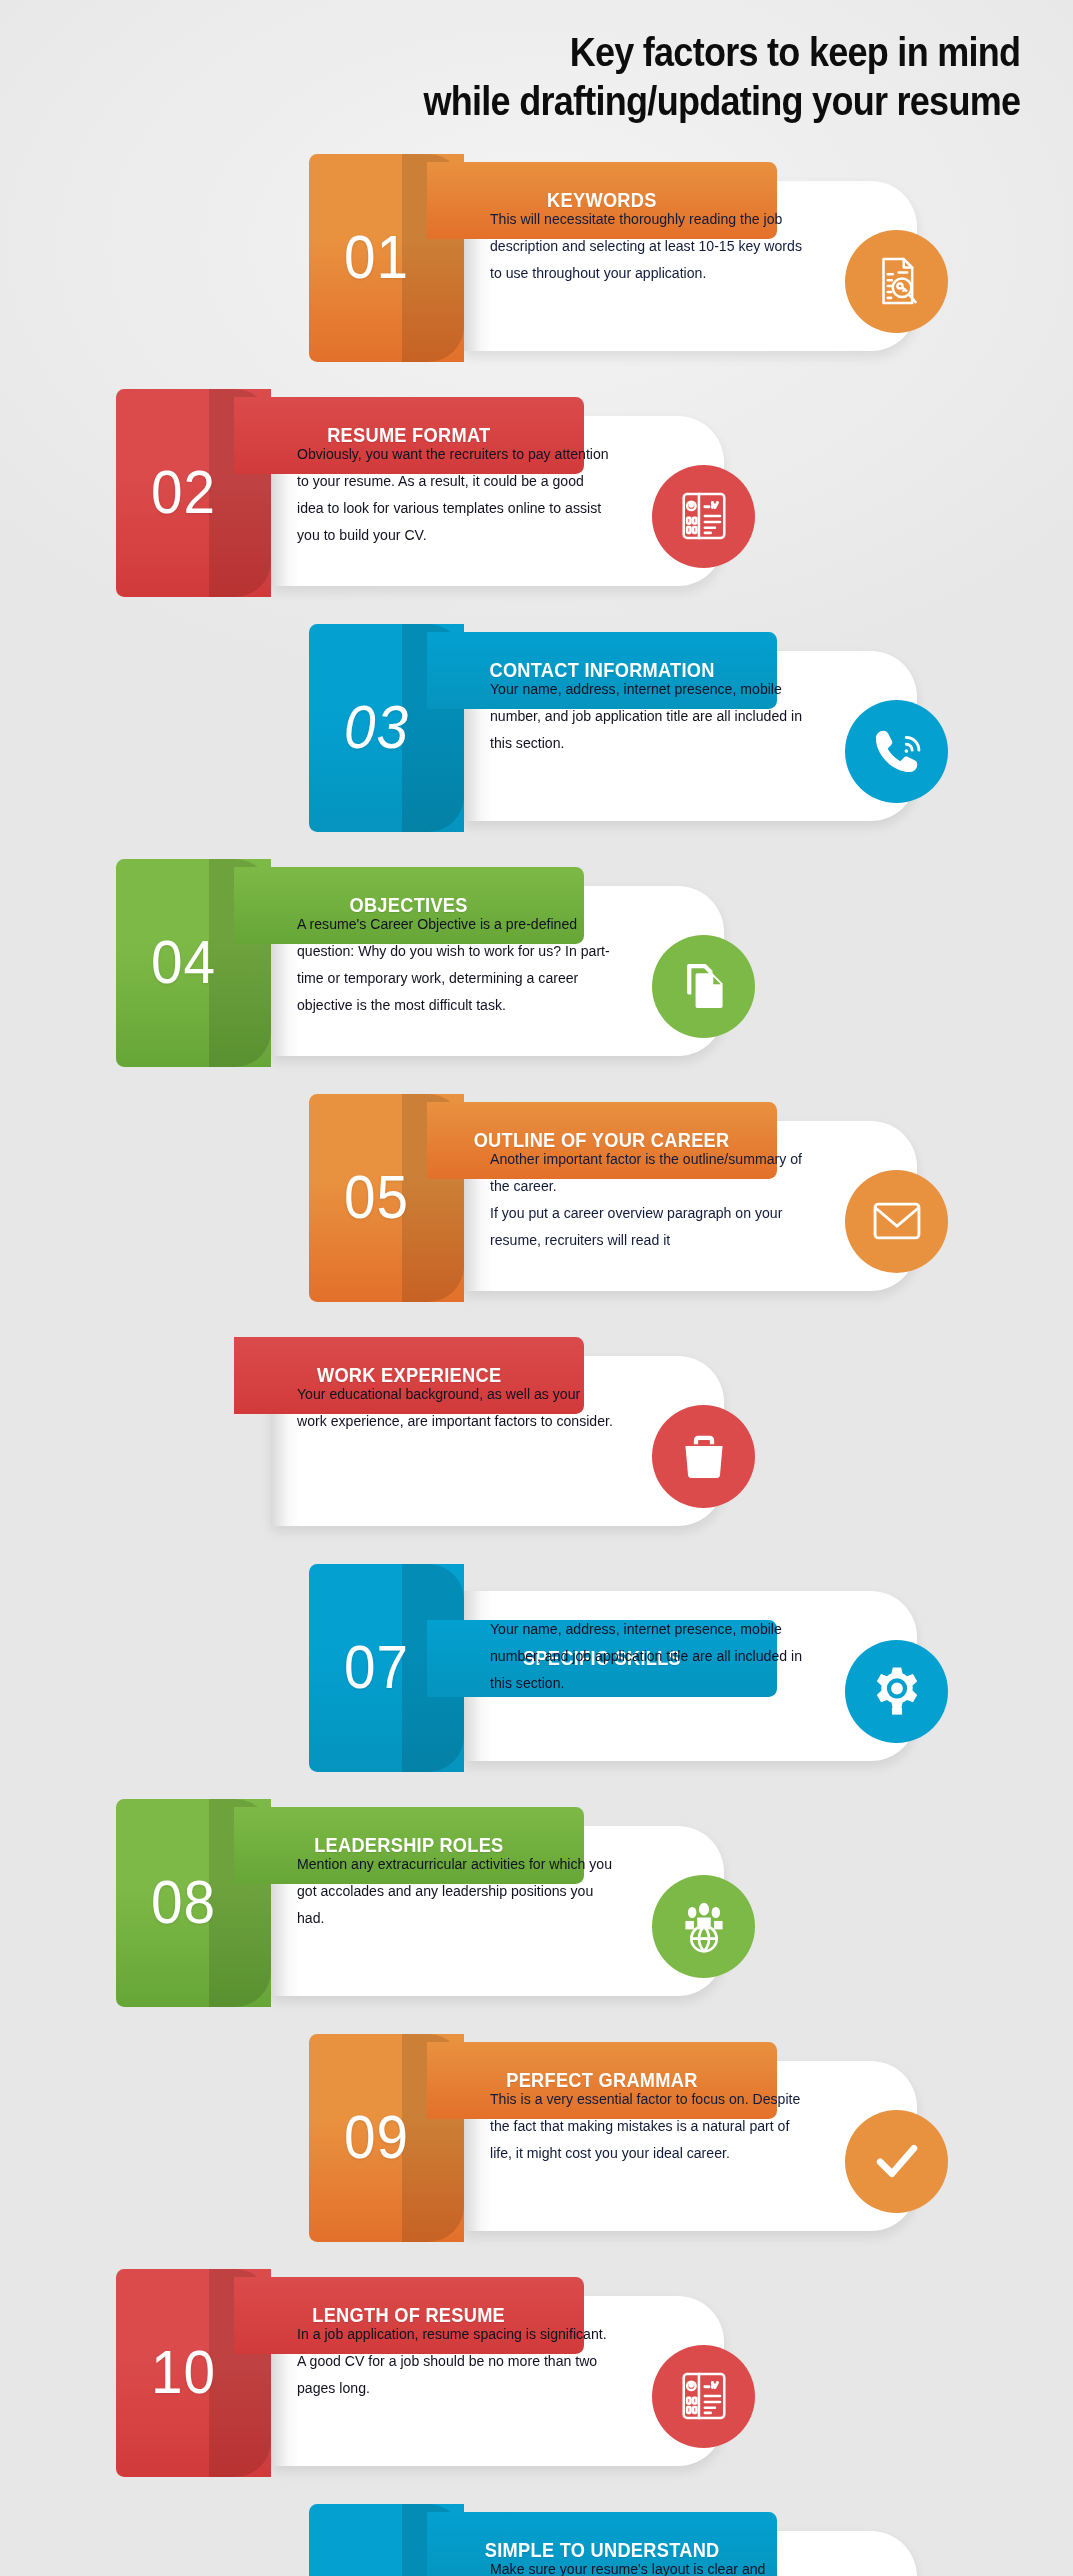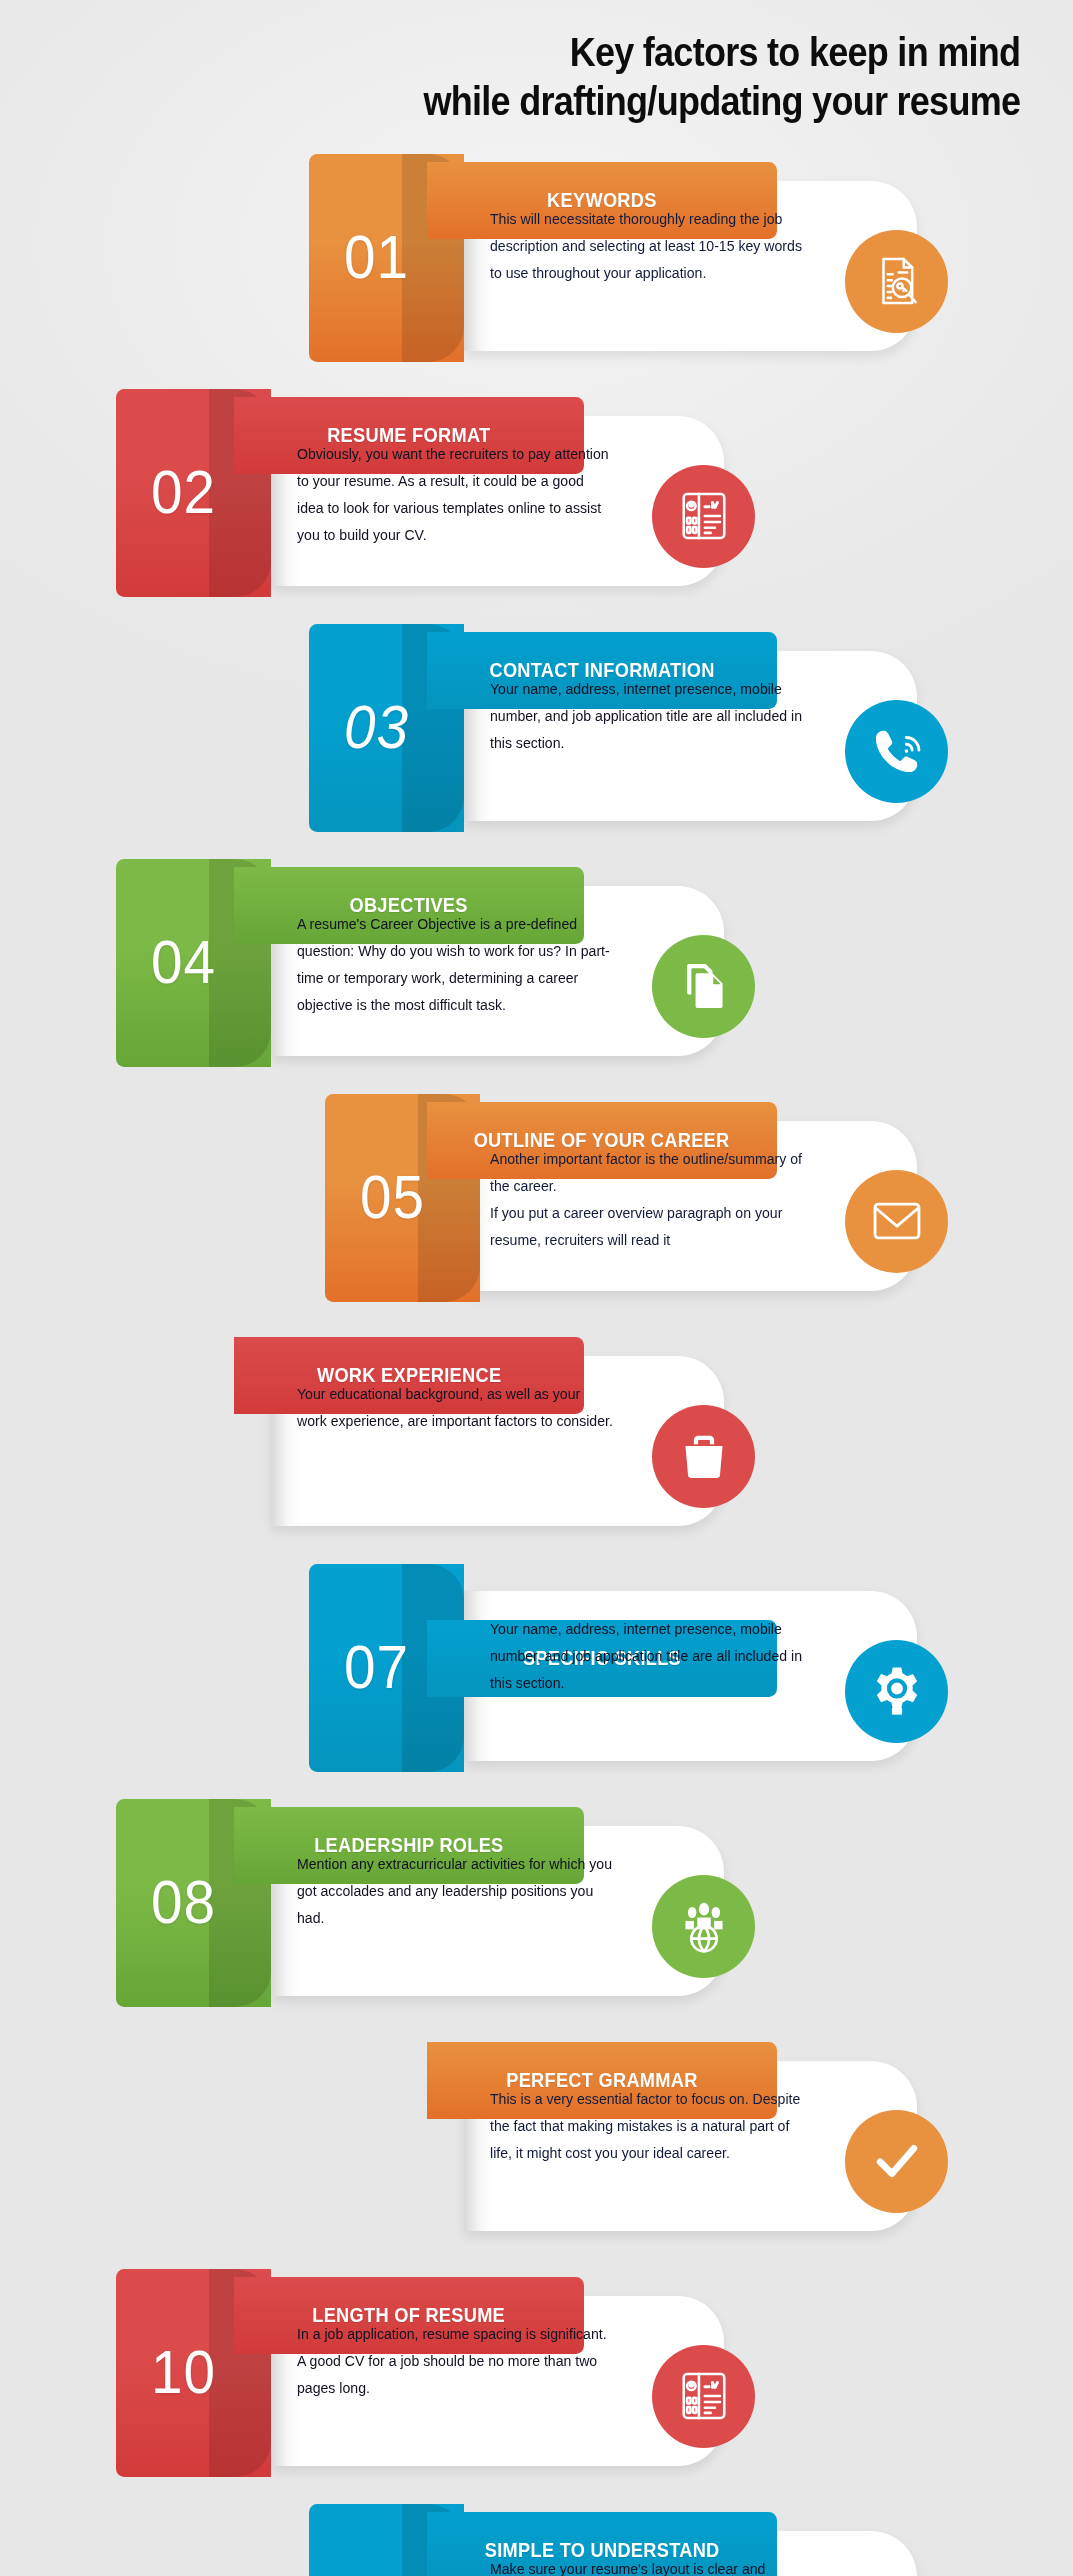--- a/index.html
+++ b/index.html
@@ -294,21 +294,21 @@
     </svg>
       </div>
     </div>
     </div>
     <div class="card right">
     <div class="card-inner">
 
       <div class="body-sheet"></div>
       <div class="sheet-shade"></div>
 
-      <div class="num-panel" style="background: linear-gradient(rgb(232, 145, 63) 0%, rgb(232, 145, 63) 42%, rgb(227, 112, 42) 100%); margin-left: 16px;">
+      <div class="num-panel" style="background: linear-gradient(rgb(232, 145, 63) 0%, rgb(232, 145, 63) 42%, rgb(227, 112, 42) 100%);">
         <span class="num">05</span>
       </div>
 
       <div class="ribbon" style="background: linear-gradient(rgb(232, 145, 63) 0%, rgb(227, 112, 42) 100%);">
         <span class="ribbon-title">OUTLINE OF YOUR CAREER</span>
       </div>
 
       <div class="desc dark-navy">
           <div>Another important factor is the outline/summary of the career.</div>
           <div>If you put a career overview paragraph on your resume, recruiters will read it</div>
@@ -408,20 +408,23 @@
     </svg>
       </div>
     </div>
     </div>
     <div class="card right">
     <div class="card-inner">
 
       <div class="body-sheet"></div>
       <div class="sheet-shade"></div>
 
+      <div class="num-panel" style="background: linear-gradient(rgb(232, 145, 63) 0%, rgb(232, 145, 63) 42%, rgb(227, 112, 42) 100%);">
+        <span class="num">09</span>
+      </div>
 
       <div class="ribbon" style="background: linear-gradient(rgb(232, 145, 63) 0%, rgb(227, 112, 42) 100%);">
         <span class="ribbon-title">PERFECT GRAMMAR</span>
       </div>
 
       <div class="desc dark-navy">
           <div>This is a very essential factor to focus on. Despite the fact that making mistakes is a natural part of life, it might cost you your ideal career.</div>
         </div>
 
       <div class="icon-circle" style="background: rgb(232, 145, 63);">

